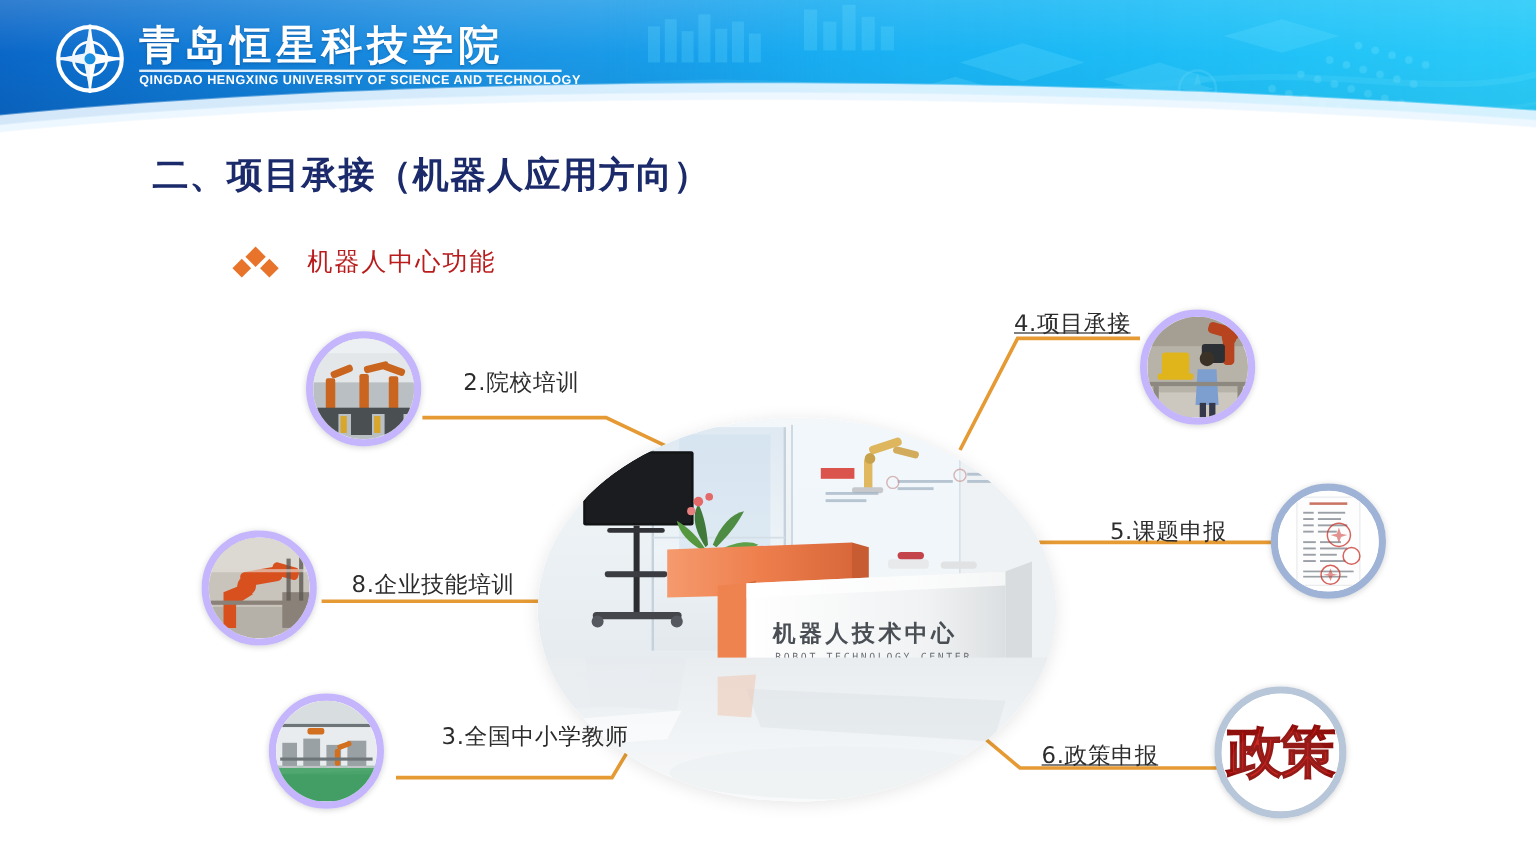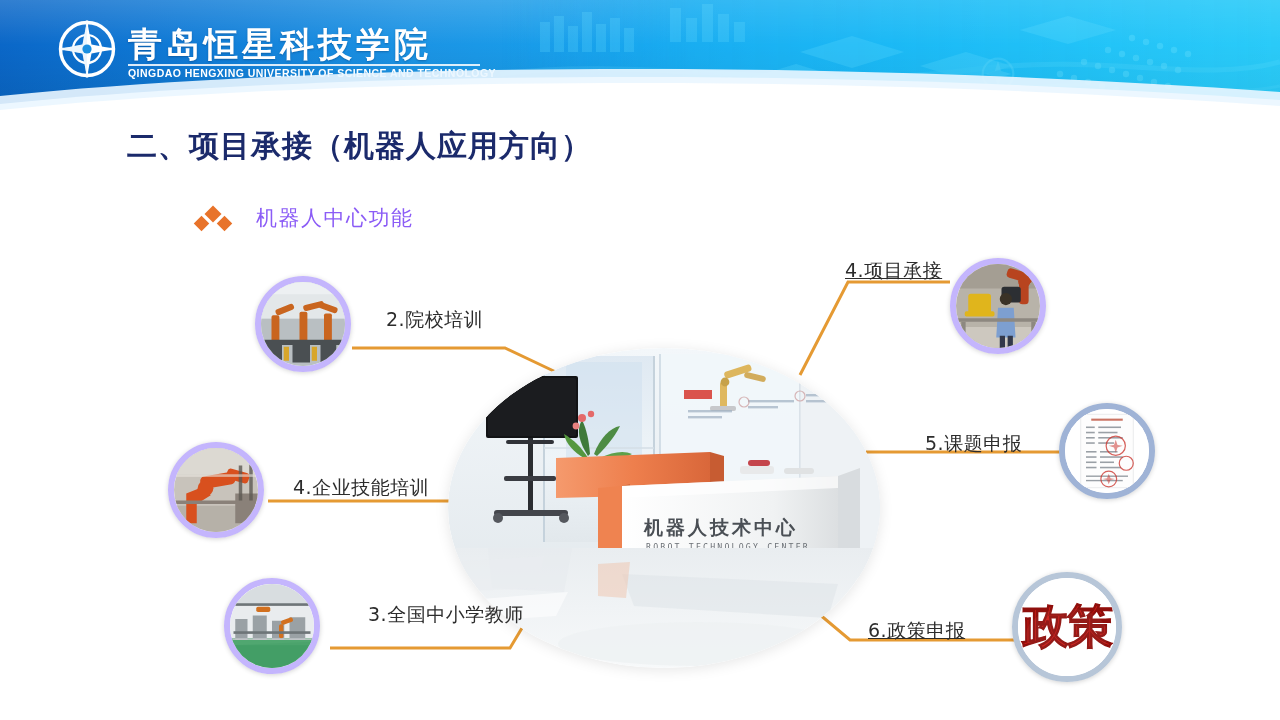--- a/index.html
+++ b/index.html
@@ -38,22 +38,22 @@
     opacity:.55;
   }
   .campus-tex svg { display:block; width:100%; height:100%; }
 
   
   .swoosh { position:absolute; left:0; top:58px; width:1280px; height:76px; }
   .swoosh svg { display:block; width:100%; height:100%; }
 
   
   .logo-wrap {
-    position:absolute; left:56px; top:18px; width:430px; height:62px;
-    display:flex; align-items:flex-end; gap:10px;
+    position:absolute; left:44px; top:18px; width:430px; height:62px;
+    display:flex; align-items:flex-start; gap:10px;
   }
   .logo-mark { width:62px; height:62px; flex:0 0 62px; position:relative; }
   .logo-mark svg { display:block; width:62px; height:62px; }
   .logo-text { display:flex; flex-direction:column; justify-content:center; padding-top:2px; }
   .logo-cn {
     font-family:"DejaVu Serif","Liberation Serif",serif;
     font-weight:700; font-size:34px; color:#ffffff; letter-spacing:4px;
     line-height:1.06; white-space:nowrap;
     text-shadow:0 1px 2px rgba(0,40,90,.35);
   }
@@ -74,21 +74,21 @@
   
   .subhead { position:absolute; left:196px; top:204px; display:flex; align-items:center; gap:20px; }
   .diamond-bullet { position:relative; width:40px; height:26px; flex:0 0 40px; }
   .diamond-bullet i {
     position:absolute; display:block; background:#e8732a; transform:rotate(45deg);
   }
   .diamond-bullet i.d1 { width:11px; height:11px; left:0px;  top:13px; }
   .diamond-bullet i.d2 { width:12px; height:12px; left:11px; top:3px; }
   .diamond-bullet i.d3 { width:11px; height:11px; left:23px; top:13px; }
   .subhead-text {
-    font-size:21px; color:#8b5cf6; letter-spacing:1.5px; white-space:nowrap;
+    font-size:21px; color:#b91c1c; letter-spacing:1.5px; white-space:nowrap;
     font-family:"DejaVu Sans","Liberation Sans",sans-serif;
   }
 
   
   .diagram { position:absolute; left:0; top:240px; width:1280px; height:460px; }
   .connectors { position:absolute; left:0; top:0; width:1280px; height:460px; }
   .connectors svg { display:block; width:1280px; height:460px; }
 
   
   .center-oval {
@@ -554,21 +554,21 @@
         <g>
           <text x="55" y="72" text-anchor="middle" font-family="'DejaVu Sans','Liberation Sans',sans-serif" font-size="52" font-weight="700" fill="#cf1b17" letter-spacing="-2">政策</text>
           <text x="55" y="72" text-anchor="middle" font-family="'DejaVu Sans','Liberation Sans',sans-serif" font-size="52" font-weight="700" fill="none" stroke="#8f0f0c" stroke-width="1.1" letter-spacing="-2">政策</text>
         </g>
         <ellipse cx="55" cy="64" rx="46" ry="30" fill="#ffffff" opacity=".05"></ellipse>
       </svg>
     </div>
 
     <div class="lbl" style="left:386px; top:68px;">2.院校培训</div>
 
-    <div class="lbl" style="left:293px; top:236px;">4.企业技能培训</div>
+    <div class="lbl" style="left:293px; top:236px;">8.企业技能培训</div>
 
     <div class="lbl two-line" style="left:332px; top:363px; width:190px;margin-left:36px;">
       <div>3.全国中小学教师</div>
     </div>
 
     <div class="lbl" style="left:845px; top:19px;text-decoration:underline;">4.项目承接</div>
 
     <div class="lbl" style="left:925px; top:192px;">5.课题申报</div>
 
     <div class="lbl" style="left:868px; top:379px;text-decoration:underline;">6.政策申报</div>

